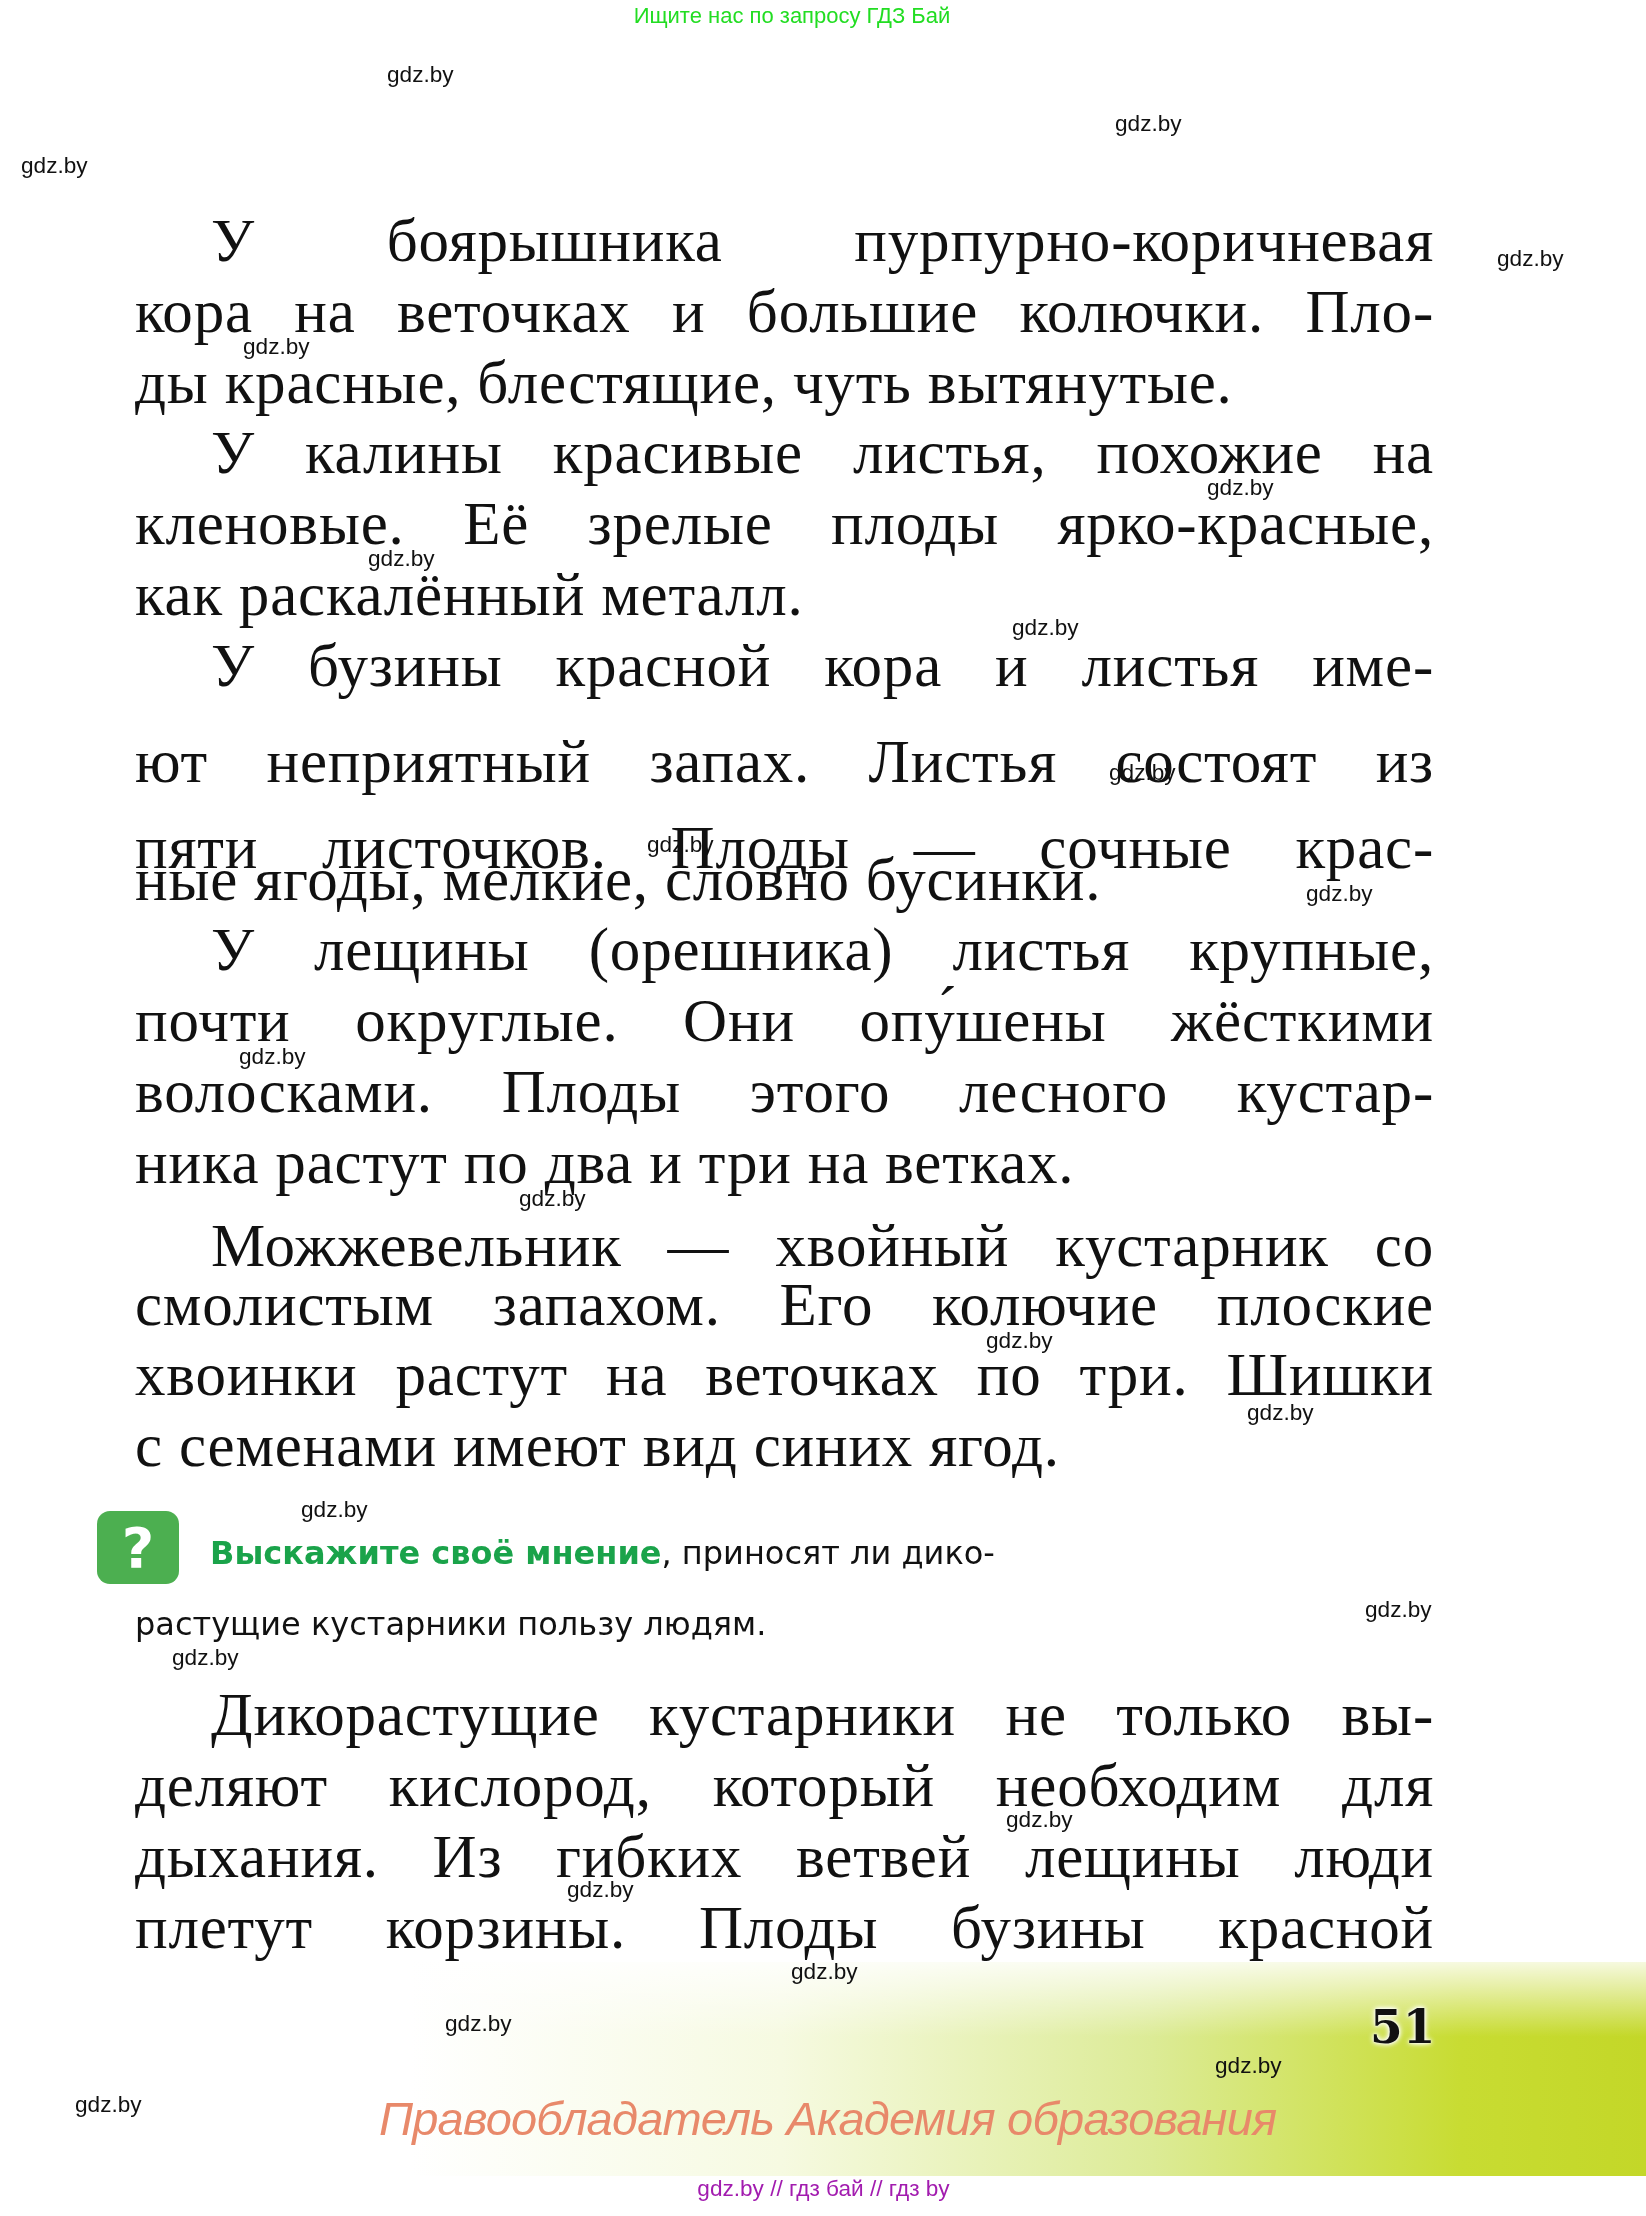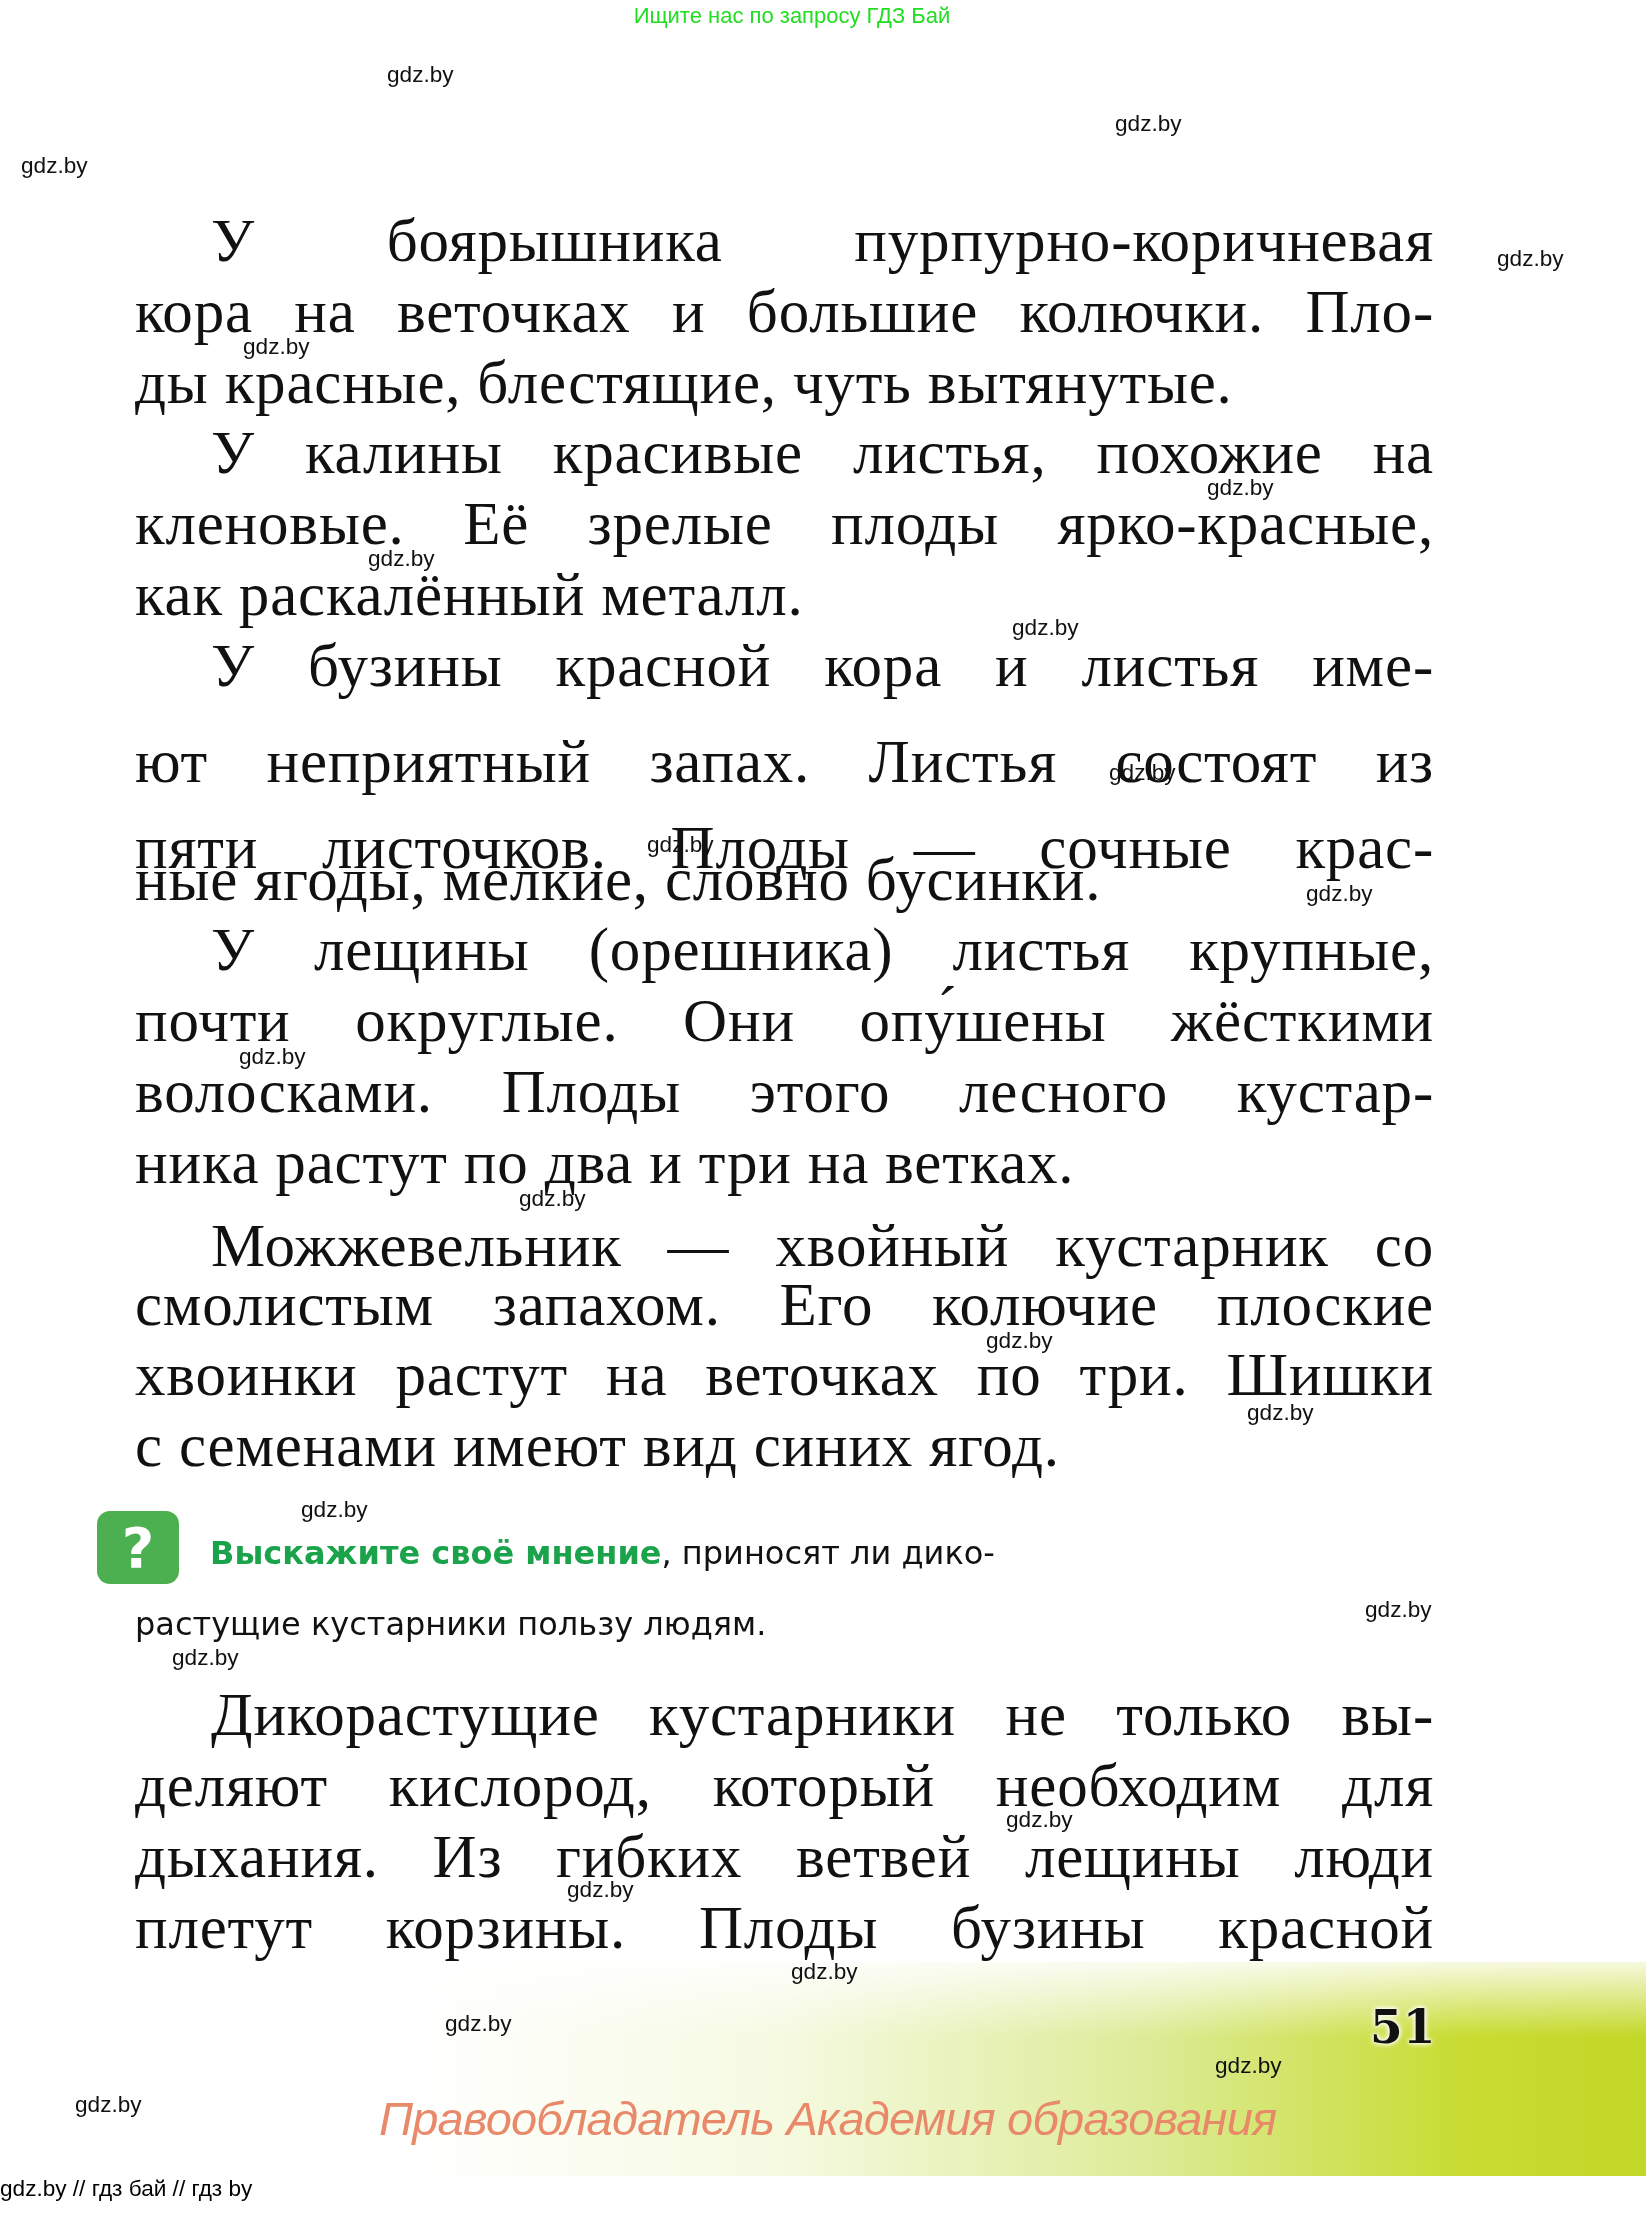--- a/index.html
+++ b/index.html
@@ -11,21 +11,21 @@
   .line.last { text-align-last:left; }
   .q-icon { position:absolute; left:97px; top:1511px; width:82px; height:73px; background:#4caf50; border-radius:13px; color:#fff; font-family:"DejaVu Sans", sans-serif; font-weight:bold; font-size:56px; line-height:73px; text-align:center; }
   .q-line { position:absolute; left:210px; width:1225px; font-family:"DejaVu Sans", sans-serif; font-size:32px; line-height:71px; height:71px; color:#111; white-space:nowrap; }
   .q-line2 { left:135px; }
   .q-heading { color:#1aa34a; font-weight:bold; }
   .footer-band { position:absolute; left:411px; top:1962px; width:1236px; height:214px;
     background: linear-gradient(90deg, rgba(255,255,255,1) 0%, rgba(246,250,225,1) 30%, rgba(220,235,150,1) 60%, rgba(200,220,50,1) 85%, rgba(195,215,40,1) 100%); }
   .footer-band::before { content:""; position:absolute; inset:0; background:linear-gradient(180deg, rgba(255,255,255,0.85) 0%, rgba(255,255,255,0) 35%); }
   .page-num { position:absolute; left:1370px; top:1999px; font-family:"DejaVu Serif", serif; font-weight:bold; font-size:47px; color:#111; text-shadow: 0 0 2.4px #fff, 0 0 4.8px #fff, 0 0 6.4px #fff; }
   .publisher { position:absolute; left:379px; top:2091px; font-family:"Liberation Sans", sans-serif; font-style:italic; font-size:47px; color:#e8896a; white-space:nowrap; letter-spacing:-0.8px; }
-  .bottom-links { position:absolute; left:0; width:1647px; top:2176px; font-family:"Liberation Sans", sans-serif; font-size:22.6px; color:#000000; }
+  .bottom-links { position:absolute; left:0; width:1647px; top:2176px; text-align:center; font-family:"Liberation Sans", sans-serif; font-size:22.6px; color:#a21caf; }
 </style>
 </head>
 <body>
 
 <div class="top-banner">Ищите нас по запросу ГДЗ Бай</div>
 
 <span class="wm" style="left:387px;top:64px;">gdz.by</span>
 <span class="wm" style="left:1115px;top:113px;">gdz.by</span>
 <span class="wm" style="left:21px;top:155px;">gdz.by</span>
 <span class="wm" style="left:1497px;top:248px;">gdz.by</span>

